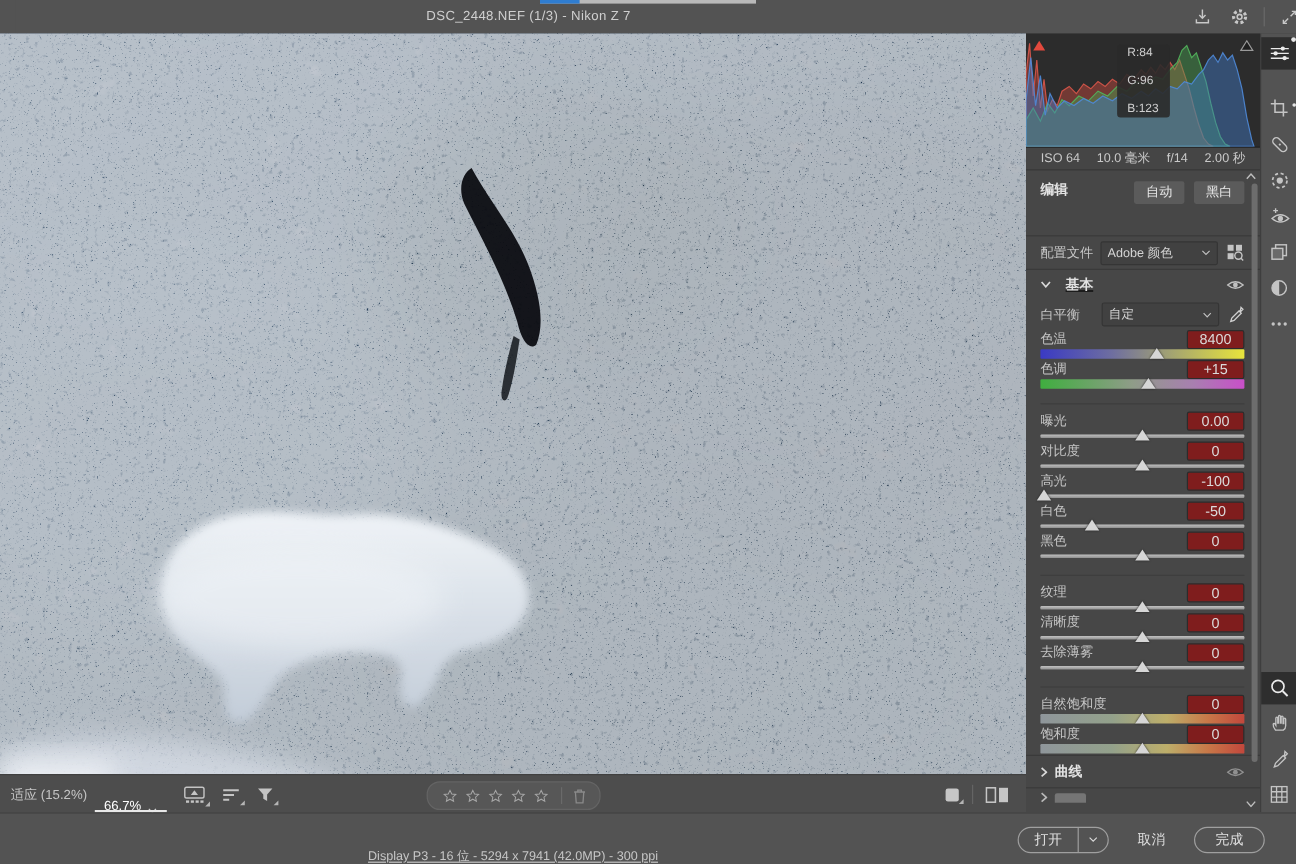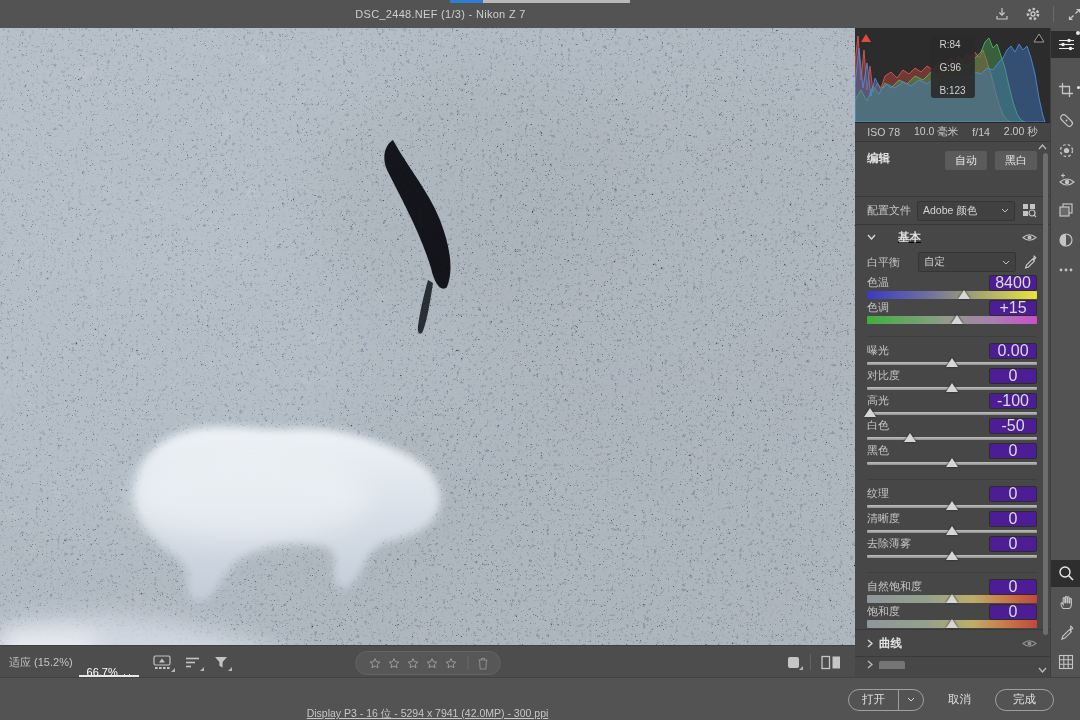--- a/index.html
+++ b/index.html
@@ -42,29 +42,29 @@
   .bold-label{color:#e3e3e3;font-size:11.5px;font-weight:bold;}
   .edit-head .grow{flex:1;}
   .mini-btn{background:#5b5b5b;color:#e6e6e6;font-size:11px;border:none;border-radius:2px;
       padding:3px 10px;margin-left:8px;line-height:13px;}
   .prof-row,.wb-row{height:27px;display:flex;align-items:center;}
   .row-label{color:#c6c6c6;font-size:11px;}
   .dropdown{margin-left:auto;width:86px;height:18px;background:#414141;border:1px solid #353535;border-radius:2px;
       display:flex;align-items:center;padding:0 5px;color:#d4d4d4;font-size:10.5px;}
   .dropdown .dd-val{flex:1;white-space:nowrap;overflow:hidden;}
   .icon-after{margin-left:7px;display:flex;align-items:center;}
-  .sec-head{height:24px;display:flex;align-items:center;gap:22px;text-decoration:underline;}
+  .sec-head{height:24px;display:flex;align-items:center;gap:12px;text-decoration:underline;}
   .sec-head .grow{flex:1;}
   .wb-row{height:26px;}
   
   .srow{margin-bottom:1px;}
   .srow.gap{margin-top:12px;border-top:1px solid #3e3e3e;padding-top:6px;}
   .shead{height:15px;display:flex;align-items:center;justify-content:space-between;}
-  .sval{width:46px;height:14px;background:#4c1d95;border:1px solid #2c2c2c;border-radius:2px;color:#dadada;
-      font-size:16px;text-align:center;line-height:14px;}
+  .sval{width:46px;height:14px;background:#7f1d1d;border:1px solid #2c2c2c;border-radius:2px;color:#dadada;
+      font-size:12px;text-align:center;line-height:14px;}
   .strack{position:relative;height:9px;margin-top:0px;}
   .strack .bar{position:absolute;left:0;right:0;border-radius:1px;}
   .bar-plain{top:4px;height:3px;background:linear-gradient(180deg,#c2c2c2,#8f8f8f);}
   .bar-temp{top:1px;height:8px;background:linear-gradient(90deg,#3a3ac4,#6e6ea0 35%,#a5a570 65%,#e8e43c);}
   .bar-tint{top:1px;height:8px;background:linear-gradient(90deg,#3fae3f,#8f9c88 45%,#a87fb0 75%,#c94fc9);}
   .bar-sat{top:1px;height:8px;background:linear-gradient(90deg,#8f969b,#93a18b 35%,#bdae6a 62%,#c87848 82%,#c2473c);}
   .sthumb{position:absolute;top:0px;width:0;height:0;margin-left:-6px;
       border-left:6px solid transparent;border-right:6px solid transparent;border-bottom:9px solid #d6d6d6;
       filter:drop-shadow(0 0 1px #222);}
   .curves-head{height:26px;display:flex;align-items:center;gap:6px;}
@@ -209,21 +209,21 @@
         </svg>
     </span>
     <span class="rgb-readout">
       <span>R:84</span>
       <span>G:96</span>
       <span>B:123</span>
     </span>
   </div>
 
   <div class="exifbar">
-    <span>ISO 78</span>
+    <span>ISO 64</span>
     <span>10.0 毫米</span>
     <span>f/14</span>
     <span>2.00 秒</span>
   </div>
 
   <div class="edit-head sect-pad">
     <span class="bold-label">编辑</span>
     <span class="grow"></span>
     <button class="mini-btn">自动</button>
     <button class="mini-btn">黑白</button>

